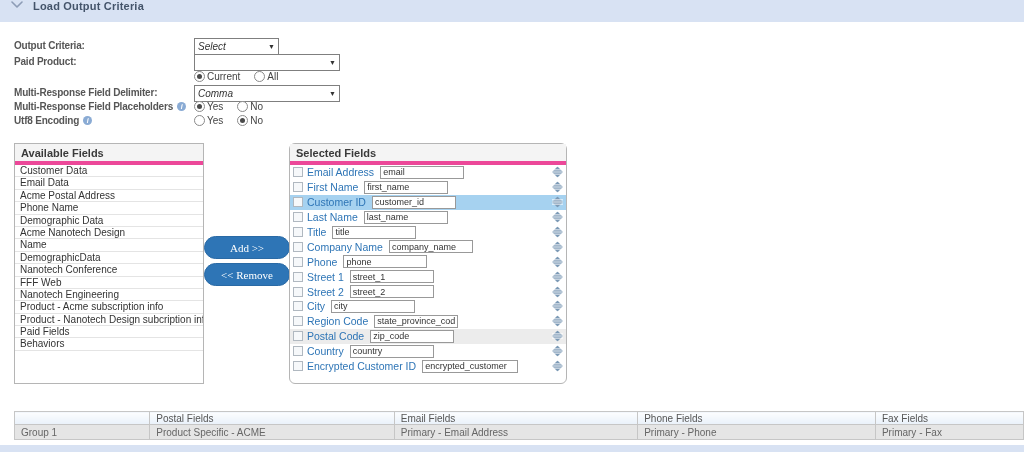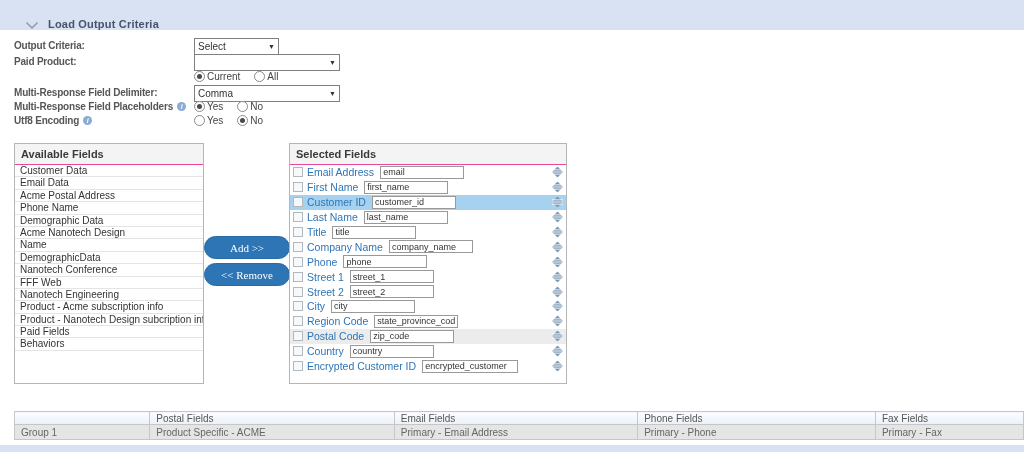--- a/index.html
+++ b/index.html
@@ -1,49 +1,49 @@
 <!DOCTYPE html>
 <html><head>
 <meta charset="utf-8">
 <style>
   * { margin:0; padding:0; box-sizing:border-box; }
   html,body { background:#fff; }
   body { font-family:"Liberation Sans", sans-serif; }
   .page { position:relative; width:1024px; height:452px; background:#fff; overflow:hidden; }
 
   
-  .accordion { position:absolute; top:0; left:0; width:100%; height:30px;
-    background:var(--section_header_bg,#d8e2f3); display:flex; align-items:flex-end; padding-left:26px; }
+  .accordion { position:absolute; top:0; left:0; width:100%; height:22px;
+    background:var(--section_header_bg,#d8e2f3); display:flex; align-items:flex-start; padding-left:11px; }
   .accordion .chev { line-height:0; margin-top:1px; }
   .accordion .title { font-size:11px; font-weight:bold; color:#44546a; margin-left:10px; letter-spacing:.2px; }
 
   
   .frow { position:absolute; left:14px; right:0; height:17px; display:flex; align-items:center; }
   .flabel { font-size:10px; font-weight:bold; color:#565656; letter-spacing:-0.2px; white-space:nowrap; display:flex; align-items:center; }
   .fctl { position:absolute; left:180px; top:0; height:100%; display:flex; align-items:center; }
   .sel-wrap { position:relative; display:inline-block; }
   .sel-wrap::after { content:"▼"; position:absolute; right:4px; top:50%; transform:translateY(-50%);
     font-size:7px; color:#333; pointer-events:none; }
   select.ctl { appearance:none; -webkit-appearance:none; height:17px; font-size:10px; color:#333;
-    border:1px solid #7f7f7f; border-radius:0; background:#fff; padding:0 16px 0 3px; font-family:inherit; }
+    border:1px solid #7f7f7f; border-radius:0; background:#fff; padding:0 16px 0 3px; font-family:inherit;font-style:italic; }
   .w-sm { width:85px; } .w-md { width:146px; }
   .radio { appearance:none; -webkit-appearance:none; width:11px; height:11px; border:1px solid #8a8a8a;
     border-radius:50%; background:#fff; margin:0 2px 0 0; position:relative; flex:none; }
   .radio:checked::after { content:""; position:absolute; left:2px; top:2px; width:5px; height:5px;
     border-radius:50%; background:#4a4a4a; }
   .radio-lab { display:inline-flex; align-items:center; font-size:10px; color:#444; margin-right:14px; }
   .info-icon { display:inline-block; width:9px; height:9px; border-radius:50%; background:#8aabd4;
     color:#fff; font-size:7px; line-height:9px; text-align:center; font-style:italic; font-weight:bold;
     margin-left:4px; flex:none; }
 
   
   .panel { position:absolute; top:143px; border:1px solid #b5b5b5; background:#fff; }
   .panel-av  { left:14px;  width:190px; height:241px; }
-  .panel-sel { left:289px; width:278px; height:241px; }
-  .panel-header { height:21px; background:#f4f4f4; border-bottom:1px solid #ec4899; font-size:11px;
+  .panel-sel { left:289px; width:278px; height:241px;border-radius:6px; }
+  .panel-header { height:21px; background:#f4f4f4; border-bottom:4px solid #ec4899; font-size:11px;
     font-weight:bold; color:#3a3a3a; display:flex; align-items:center; padding-left:6px; }
   .avail-item { height:12.4px; line-height:11.6px; font-size:10px; color:#333; padding-left:5px;
     border-bottom:1px solid #e4e4e4; white-space:nowrap; overflow:hidden; }
 
   
   .pill { position:absolute; left:204px; width:86px; height:23px; border-radius:12px;
     background:var(--accent,#2e75b6); color:#fff; font-size:11px; border:1px solid #2a6aa5;
     font-family:Liberation Serif, serif; cursor:pointer; }
   .pill-add { top:236px; } .pill-remove { top:263px; }
 

